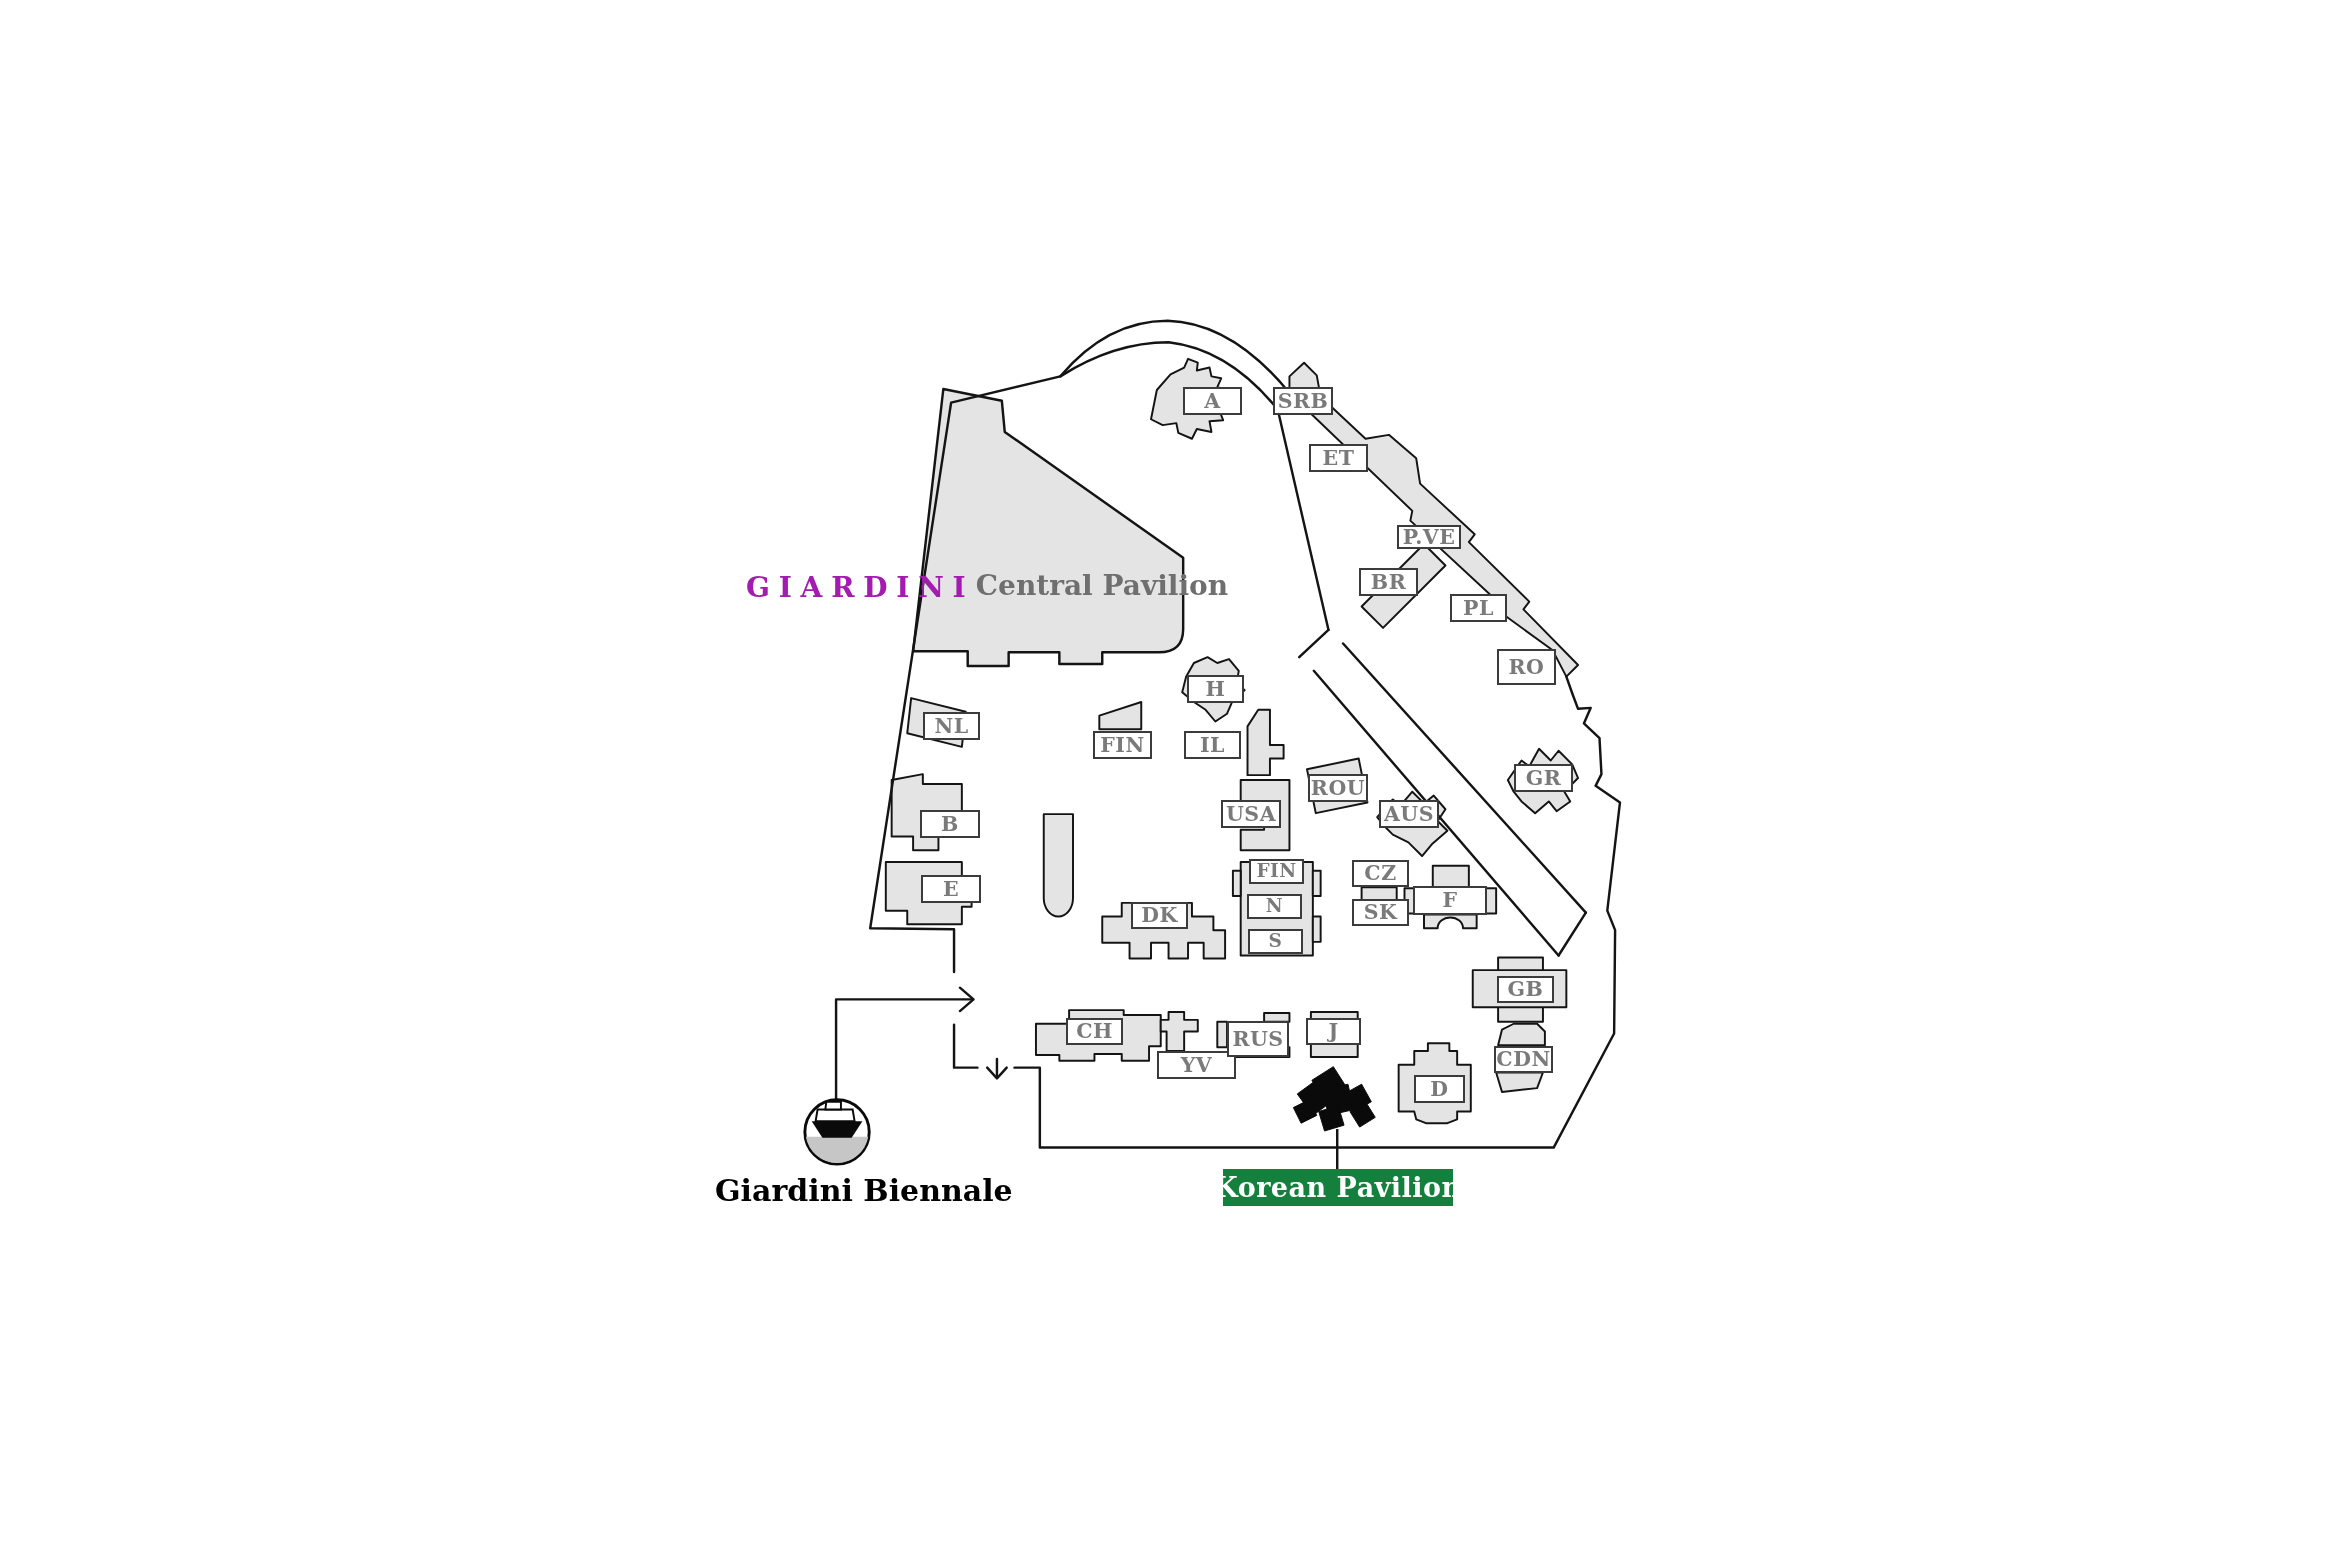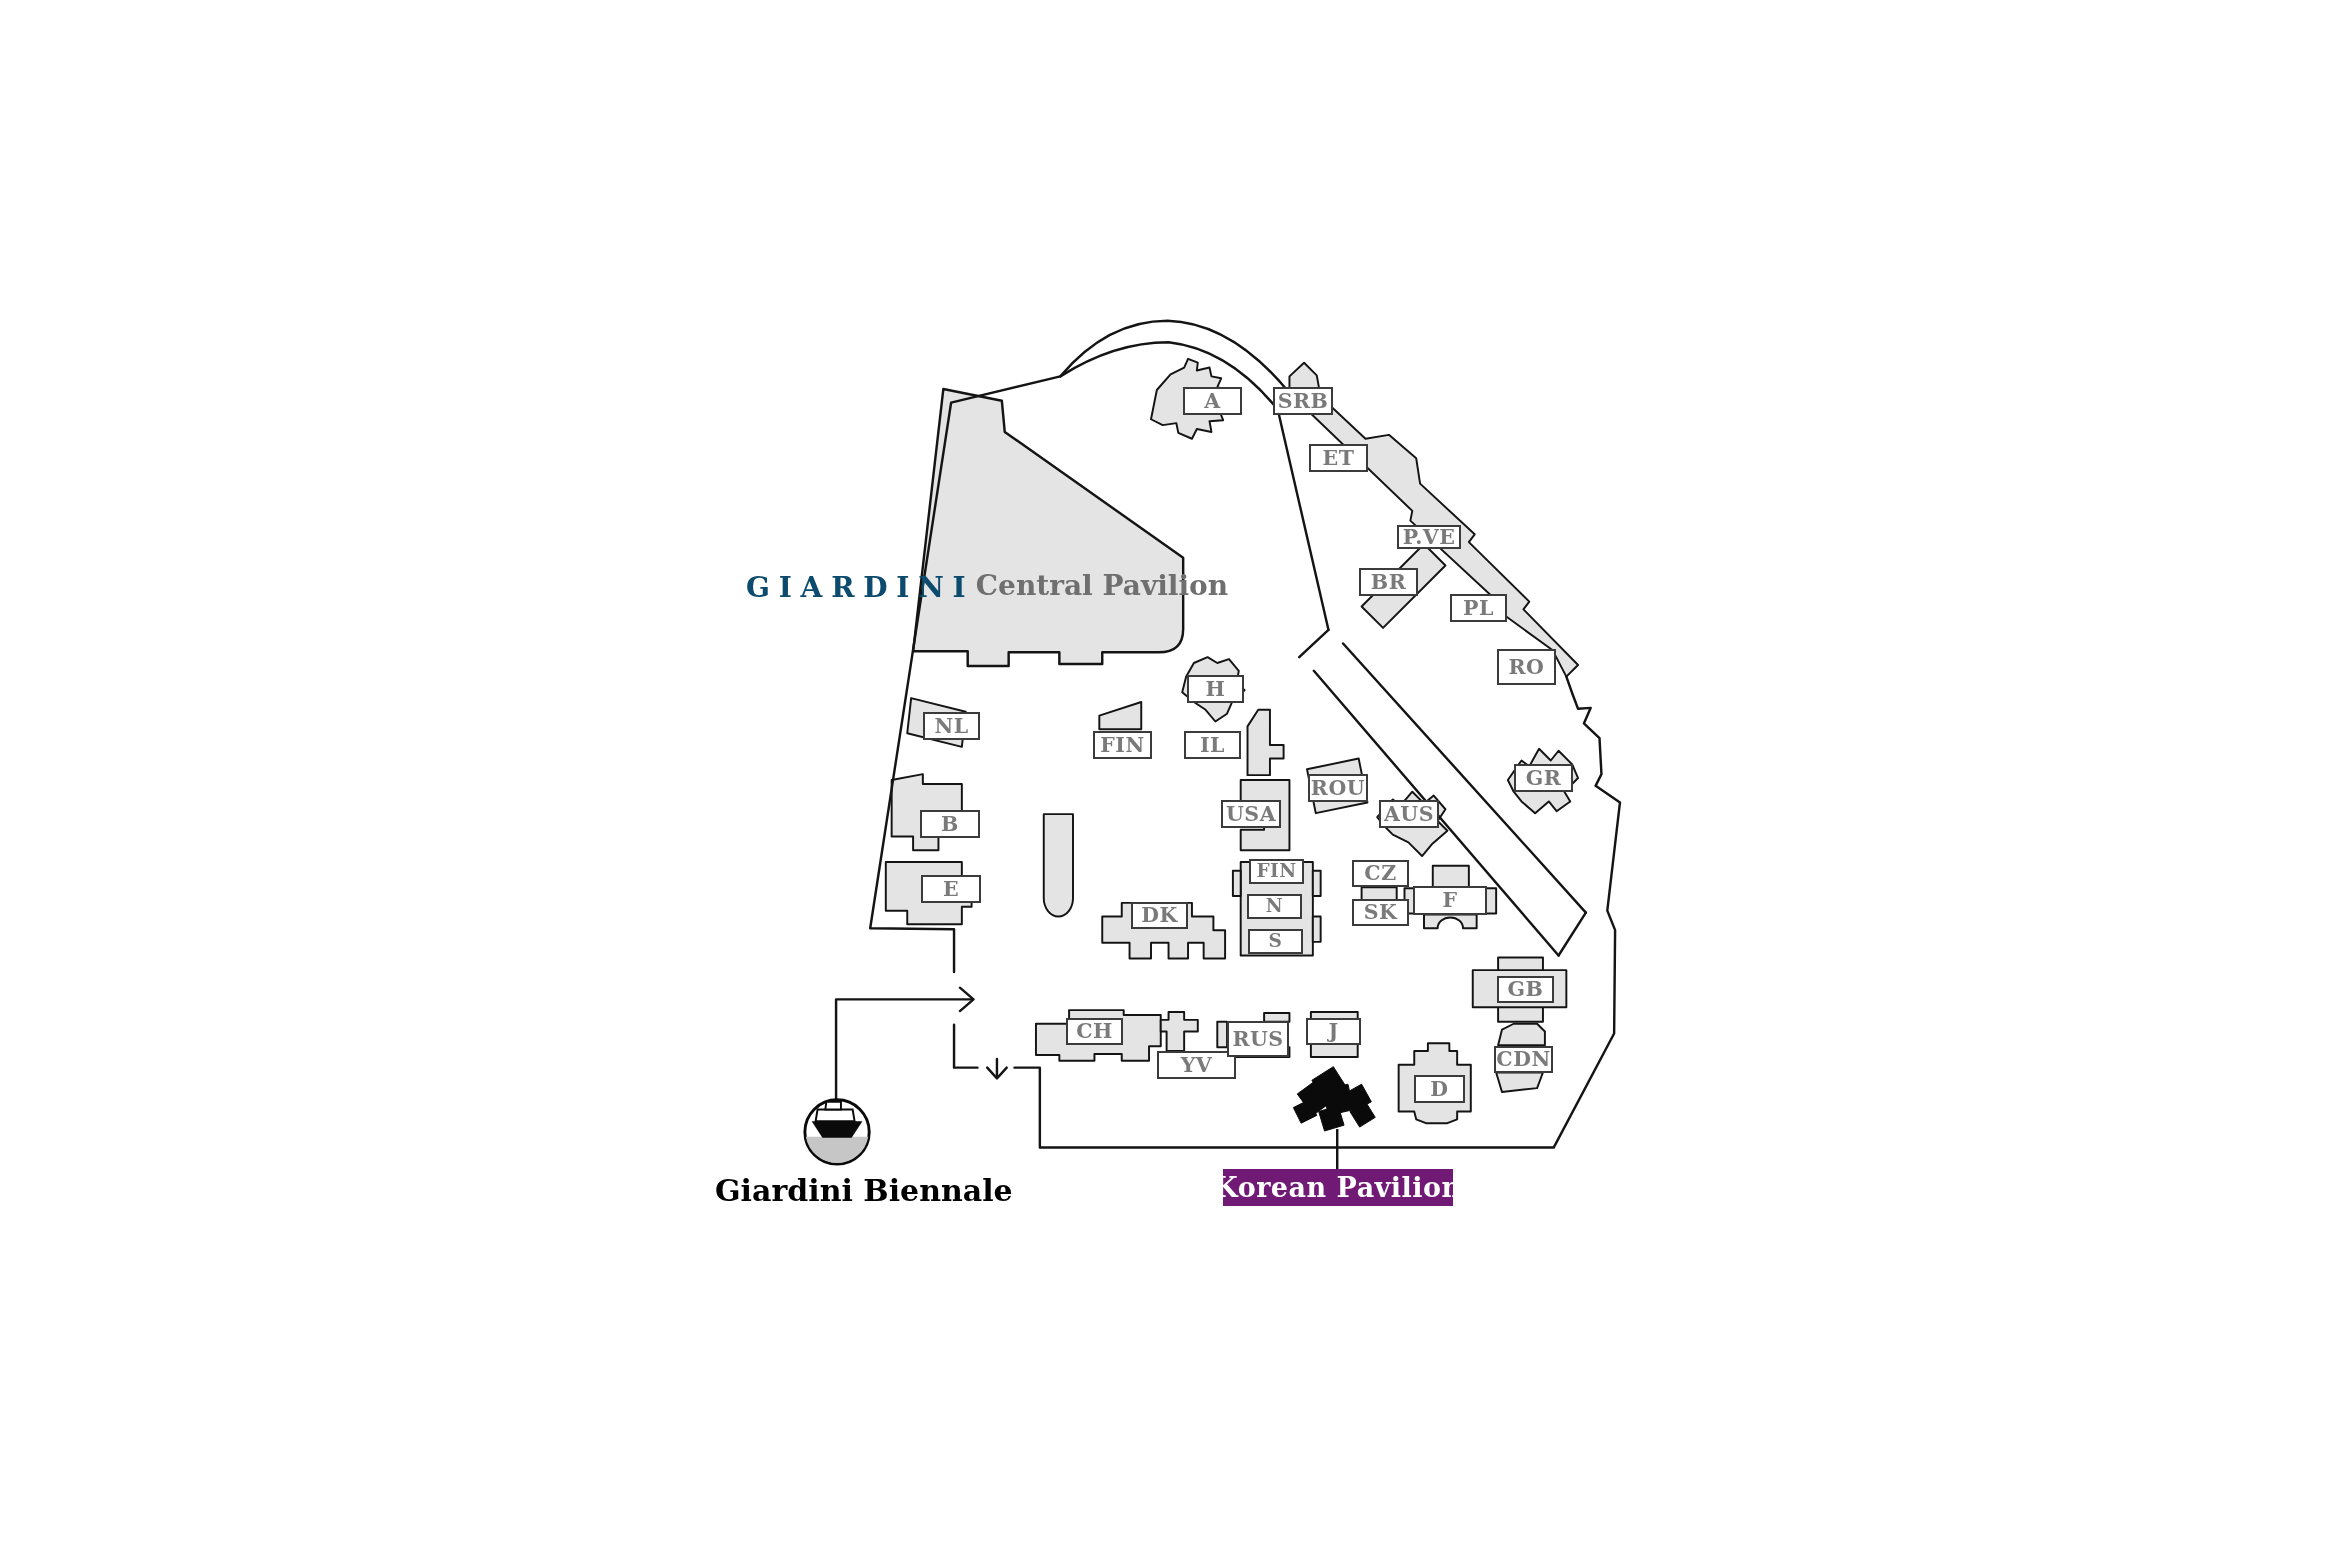--- a/index.html
+++ b/index.html
@@ -8,32 +8,32 @@
     font-family:"DejaVu Serif","Liberation Serif",serif;
   }
   #map-svg{position:absolute;left:0;top:0;width:2341px;height:1560px;}
   .pav-label{
     position:absolute;box-sizing:border-box;background:#ffffff;
     border:2.4px solid #3b3b3b;color:#7a7a7a;font-weight:bold;font-size:20.5px;
     display:flex;align-items:center;justify-content:center;letter-spacing:0.5px;
     line-height:1;white-space:nowrap;
   }
   .area-text{
-    position:absolute;color:#0c4a6e;font-weight:bold;font-size:28px;
+    position:absolute;color:#a21caf;font-weight:bold;font-size:28px;
     letter-spacing:8.8px;white-space:nowrap;
   }
   .cp-text{
     position:absolute;color:#6f6f6f;font-weight:bold;font-size:28px;white-space:nowrap;
   }
   .stop-text{
     position:absolute;color:#000000;font-weight:bold;font-size:30px;white-space:nowrap;
     text-align:right;
   }
   .highlight-label{
-    position:absolute;box-sizing:border-box;background:#701a75;color:#ffffff;
+    position:absolute;box-sizing:border-box;background:#15803d;color:#ffffff;
     font-weight:bold;font-size:27px;display:flex;align-items:center;justify-content:center;
     white-space:nowrap;letter-spacing:0.5px;
   }
 </style>
 </head>
 <body>
 
 <div id="stage">
 
   <svg id="map-svg" viewBox="0 0 2400 1600">

